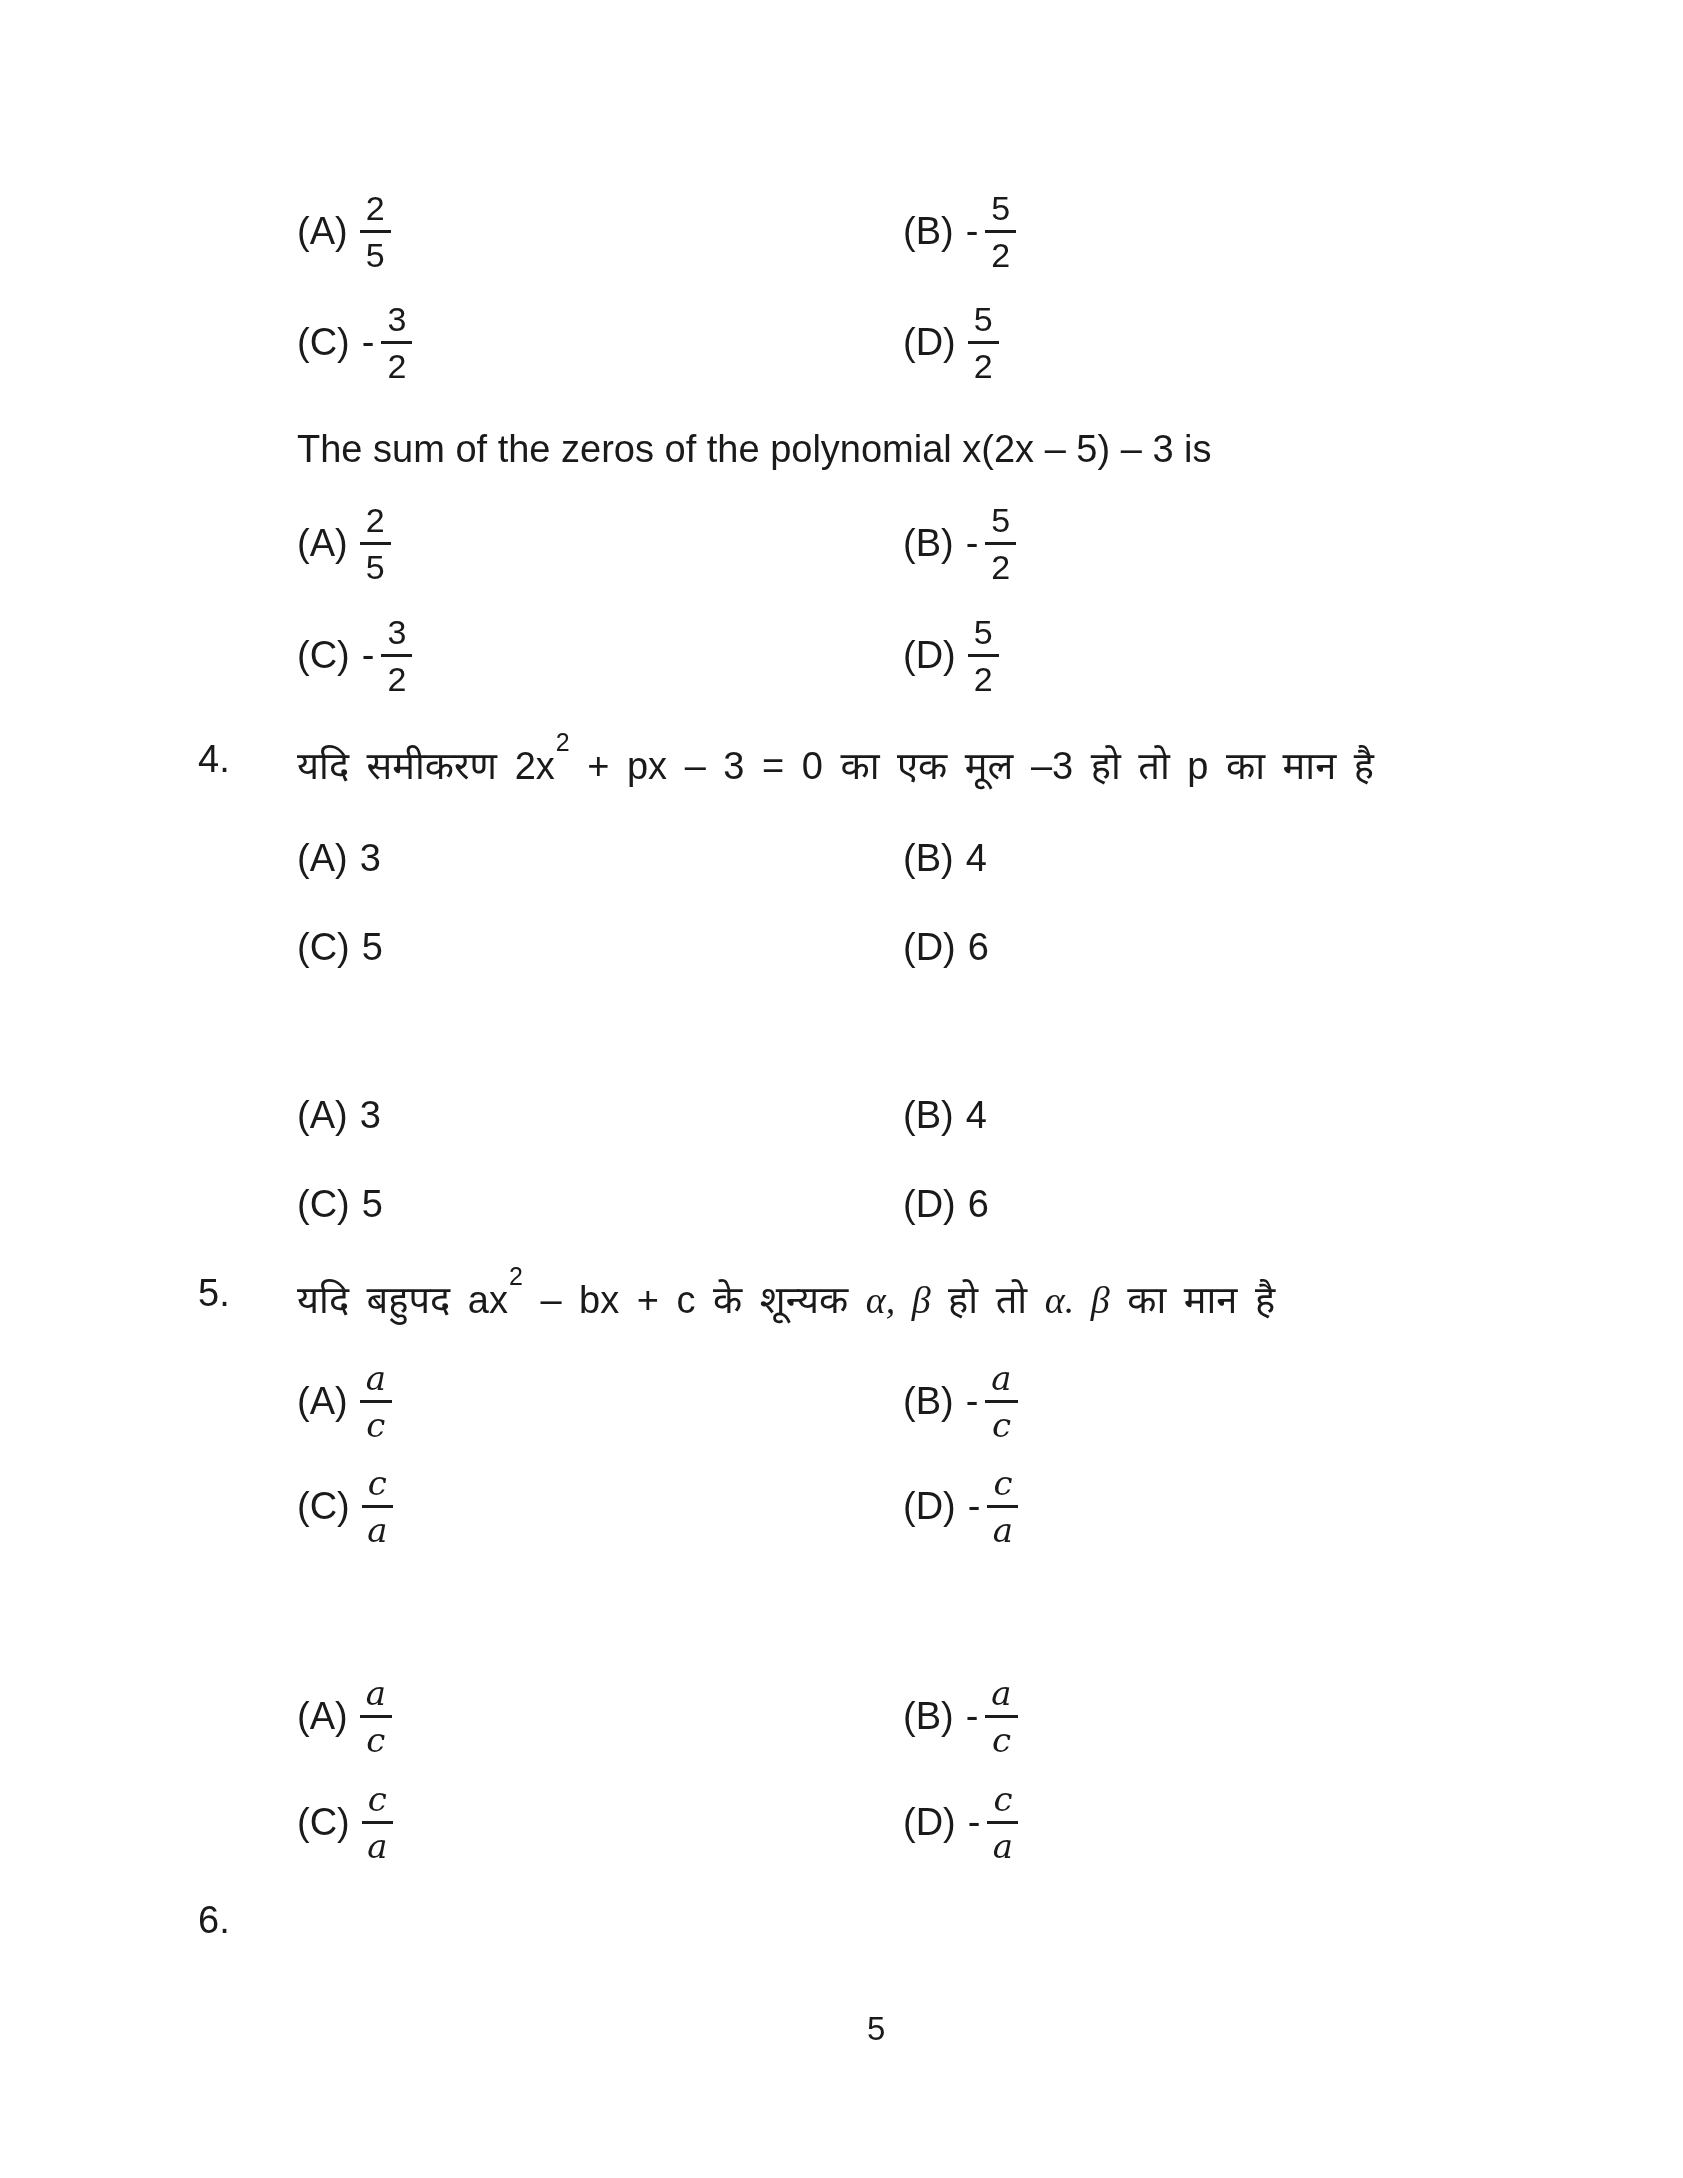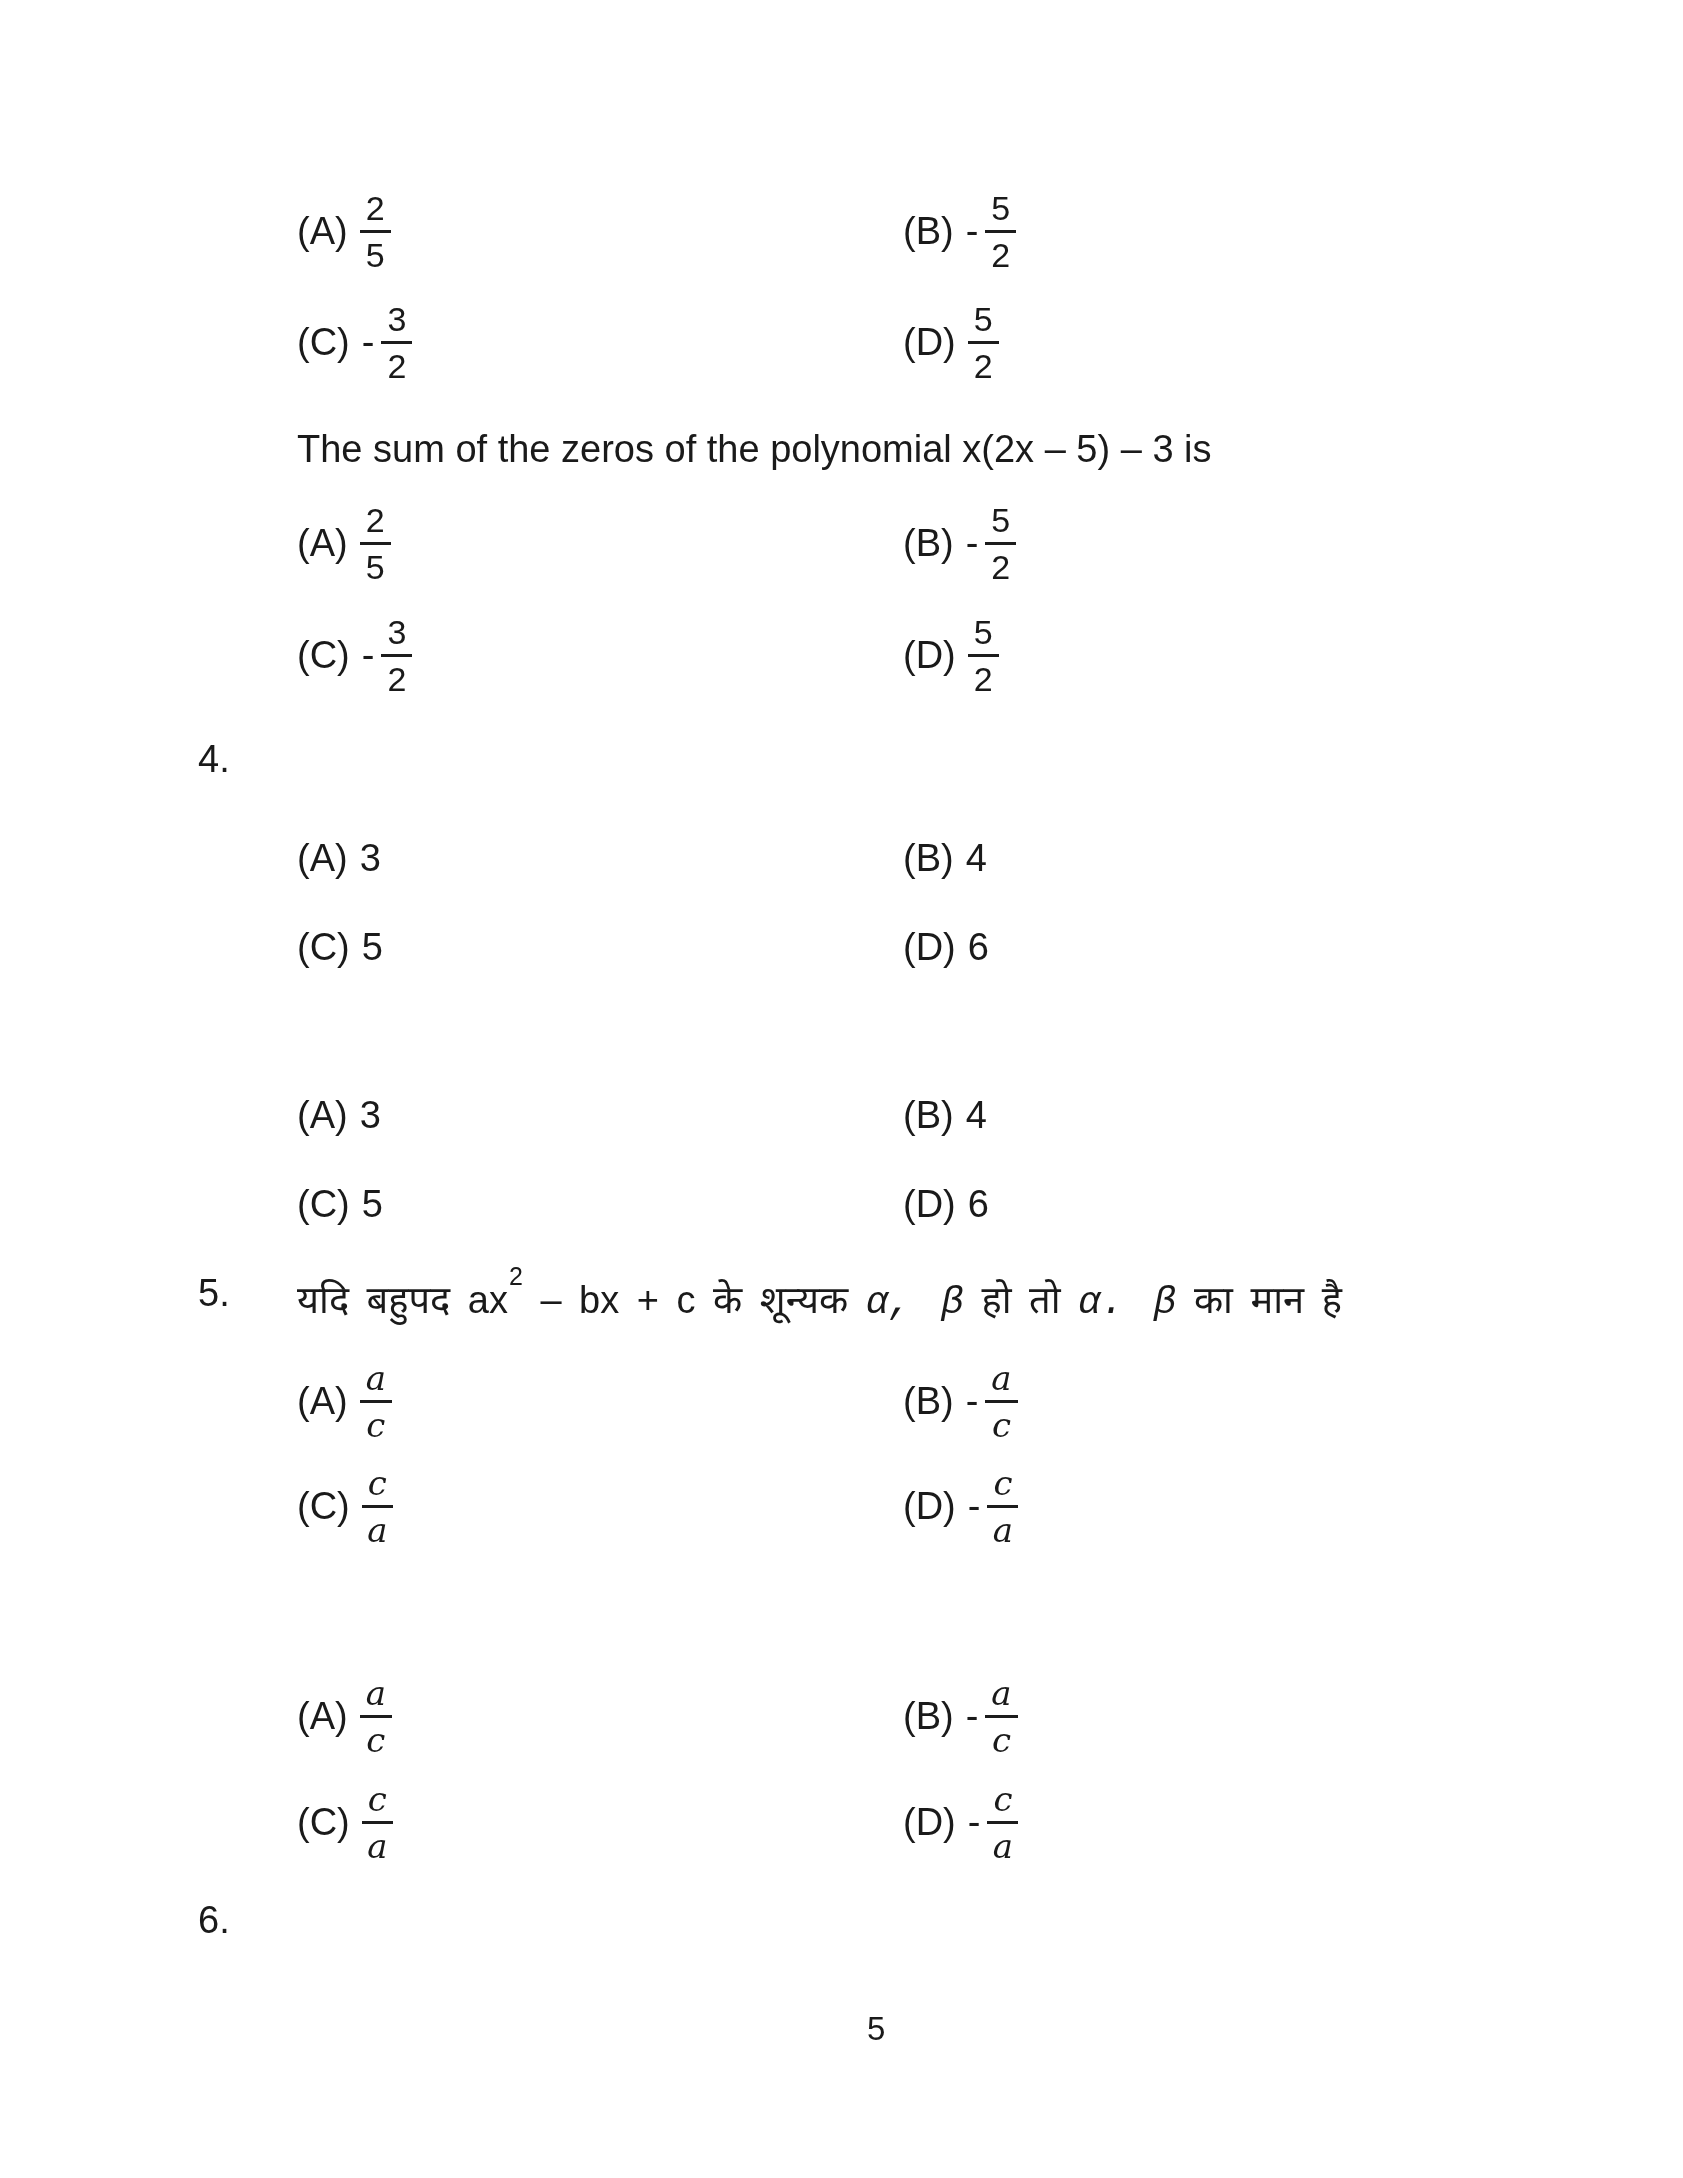--- a/index.html
+++ b/index.html
@@ -61,21 +61,21 @@
     text-align: right;
   }
   .stem.hi { word-spacing: 7px; }
   sup.s {
     font-size: 25px;
     position: relative;
     top: -14px;
     margin-left: 1px;
   }
   .gk {
-    font-family: Liberation Mono, monospace;
+    font-family: Liberation Serif, serif;
     font-style: italic;
   }
   .pageno {
     position: absolute;
     left: 867px;
     top: 2010px;
     font-size: 33px;
   }
 </style>
 </head>
@@ -143,20 +143,21 @@
   </div>
   <div class="cell colB" style="top:615px">
     <span class="okey">(D)</span>
     <span class="frac">
         <span class="fn">5</span>
         <span class="fd">2</span>
       </span>
   </div>
 
   <span class="qnum" style="top:738px">4.</span>
+  <div class="stem hi" style="top:738px"><span>यदि समीकरण 2x</span><sup class="s">2</sup><span> + px – 3 = 0 का एक मूल –3 हो तो p का मान है</span></div>
 
   <div class="cell colA" style="top:837px">
     <span class="okey">(A)</span>
     <span class="oval">3</span>
   </div>
   <div class="cell colB" style="top:837px">
     <span class="okey">(B)</span>
     <span class="oval">4</span>
   </div>
   <div class="cell colA" style="top:926px">

